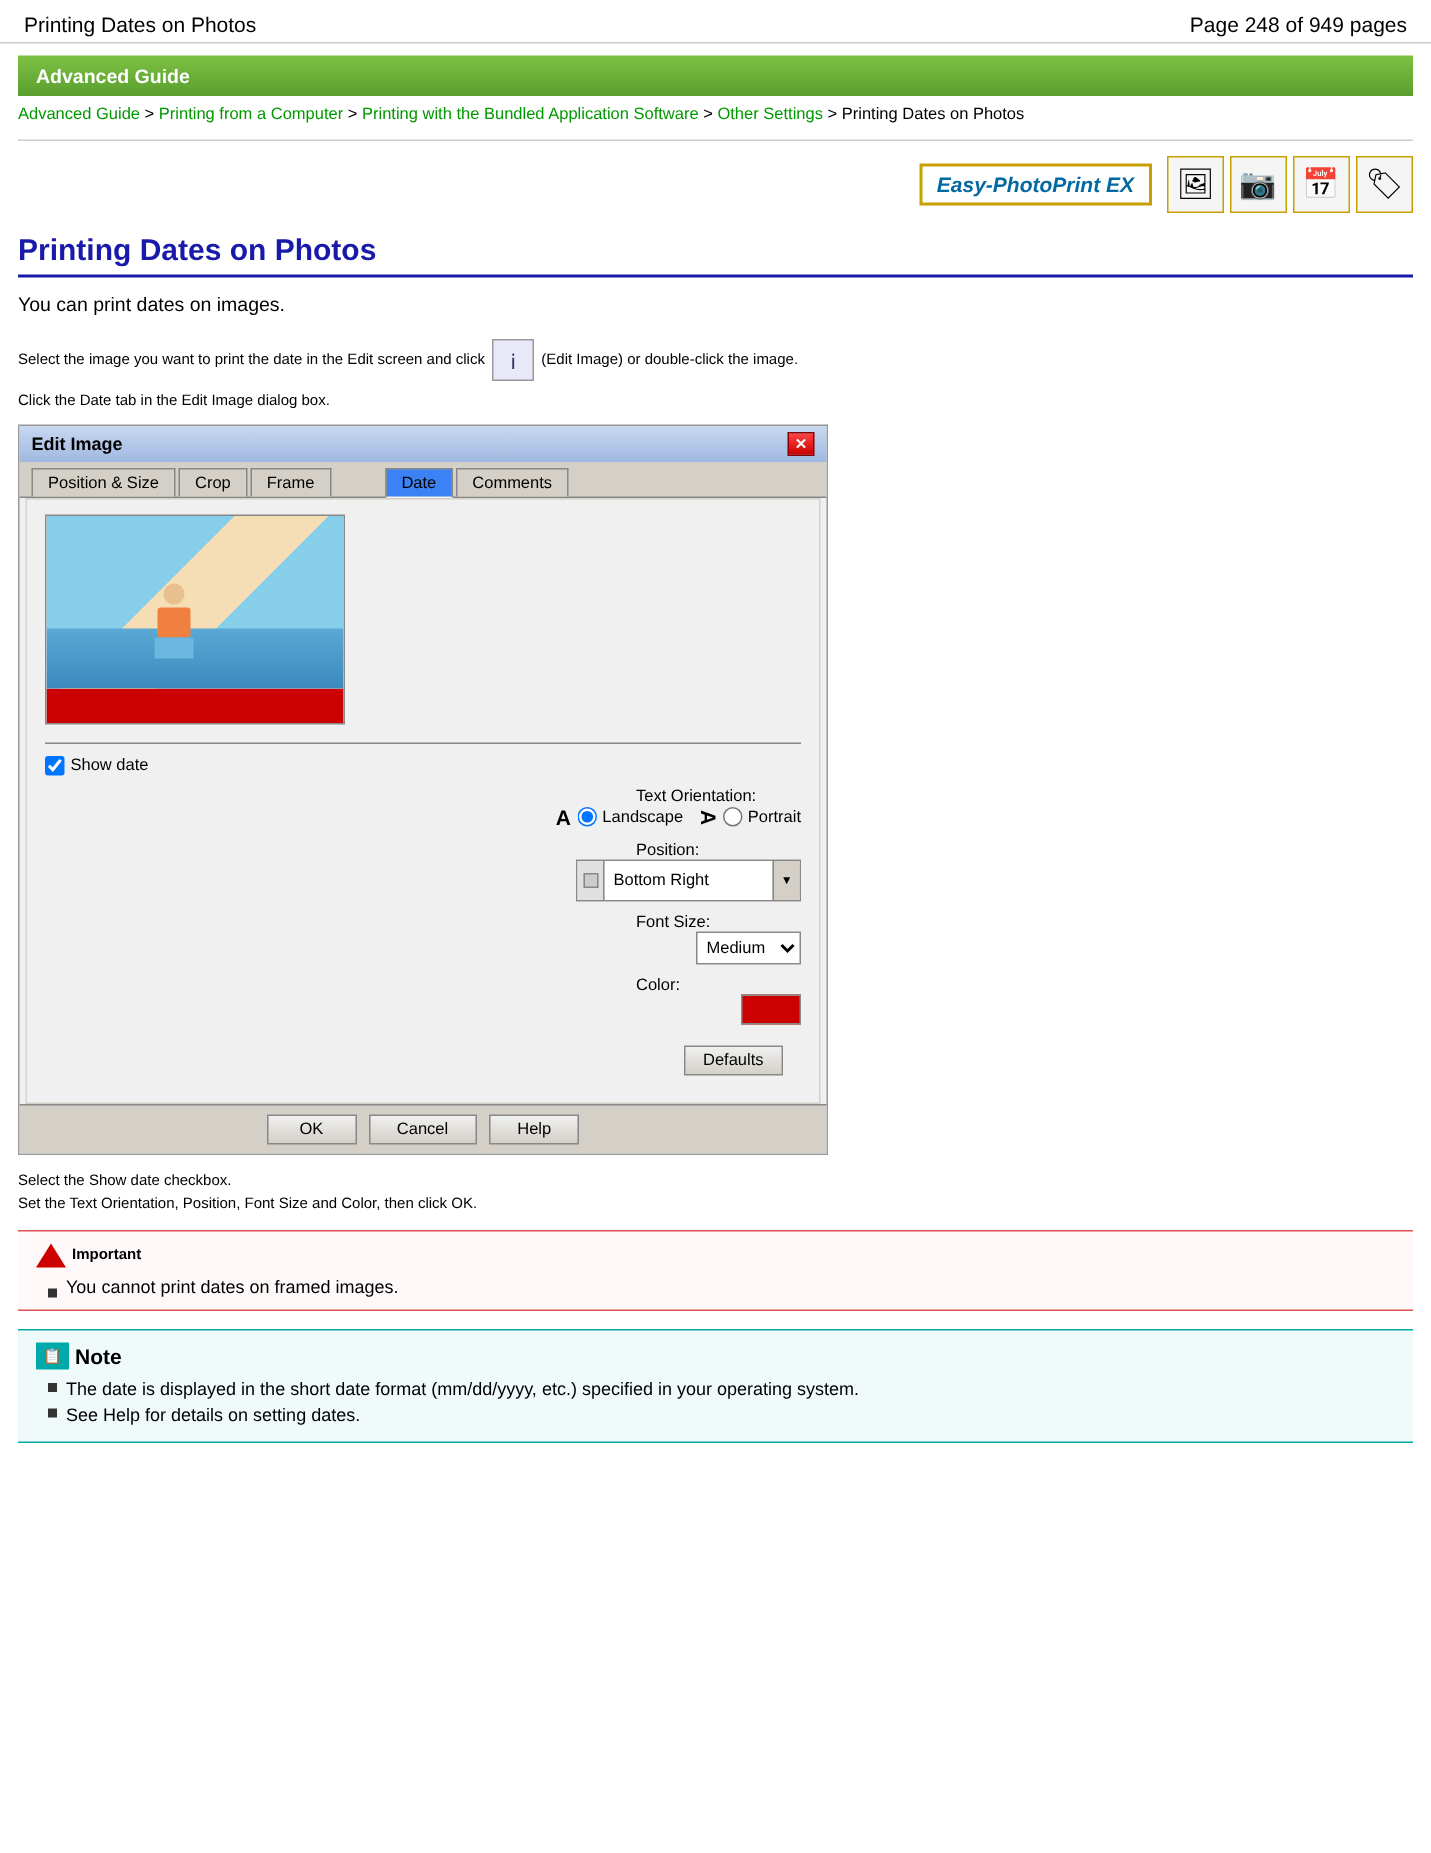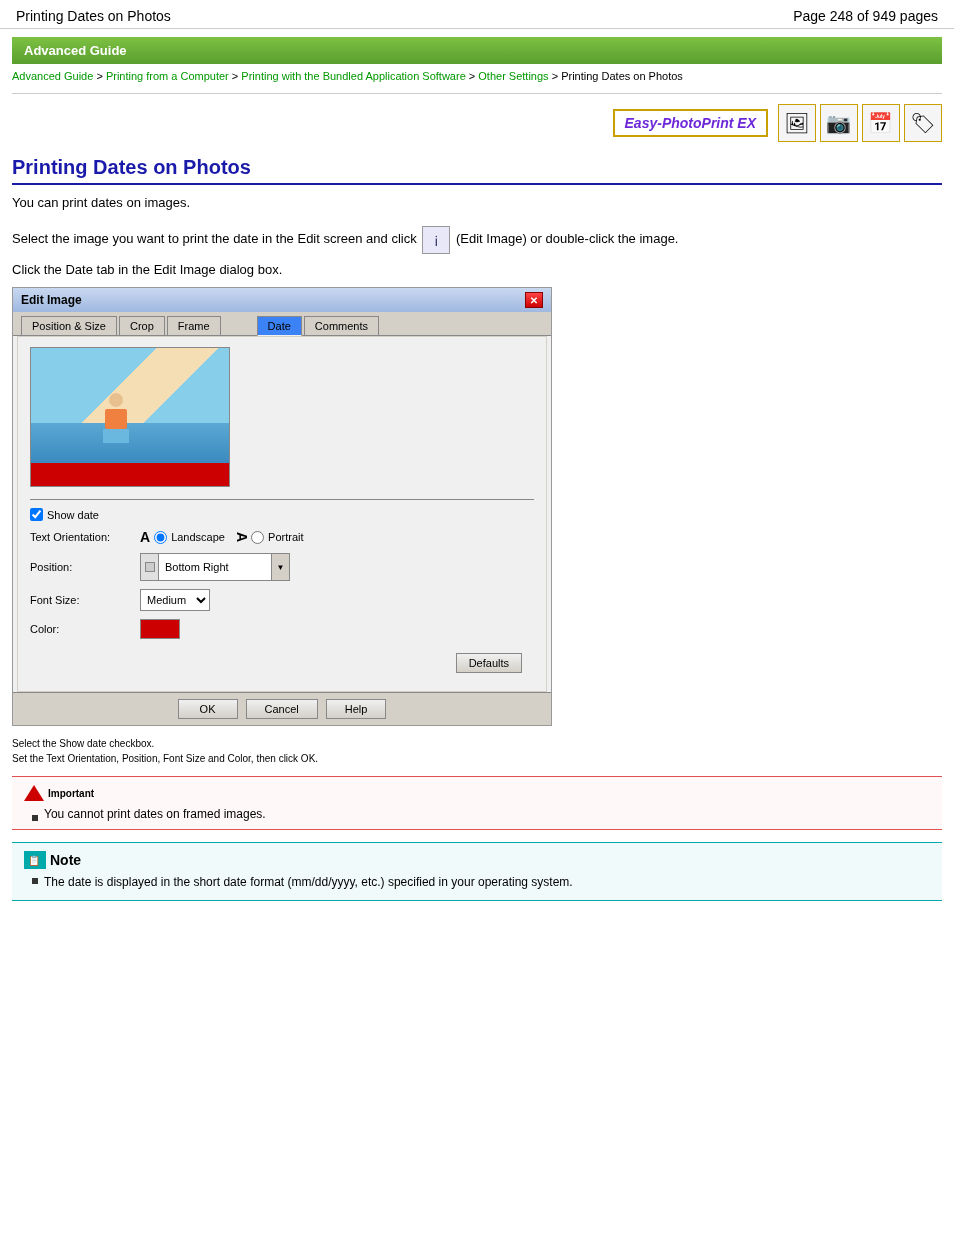--- a/index.html
+++ b/index.html
@@ -65,21 +65,21 @@
       align-items: center;
       justify-content: flex-end;
       padding: 6px 12px;
       gap: 4px;
     }
     .app-name-box {
       border: 2px solid #c8a000;
       padding: 4px 10px;
       font-size: 14px;
       font-style: italic;
-      color: #6d28d9;
+      color: #0369a1;
       font-weight: bold;
       margin-right: 6px;
     }
     .app-icon {
       width: 38px;
       height: 38px;
       border: 1px solid #c8a000;
       display: inline-flex;
       align-items: center;
       justify-content: center;
@@ -98,21 +98,21 @@
       margin-bottom: 10px;
       border-bottom: 2px solid #1a1aaa;
       padding-bottom: 4px;
     }
     .intro-text {
       margin-bottom: 16px;
       font-size: 13px;
     }
     .instruction-text {
       margin-bottom: 6px;
-      font-size: 13px;
+      font-size: 10px;
       line-height: 1.5;
     }
     .edit-image-icon {
       display: inline-block;
       width: 28px;
       height: 28px;
       border: 1px solid #999;
       background: #e8e8f8;
       vertical-align: middle;
       text-align: center;
@@ -221,23 +221,24 @@
     }
     .checkbox-row {
       display: flex;
       align-items: center;
       gap: 4px;
       margin-bottom: 8px;
       font-size: 11px;
     }
     .control-row {
       display: flex;
-      align-items: center;
+      align-items: flex-end;
       margin-bottom: 8px;
       font-size: 11px;
+      flex-direction: column;
     }
     .control-label {
       width: 110px;
       font-size: 11px;
     }
     .radio-group {
       display: flex;
       align-items: center;
       gap: 12px;
     }
@@ -576,15 +577,19 @@
 
   <div class="note-box">
     <div class="note-header">
       <div class="note-icon">📋</div>
       <span>Note</span>
     </div>
     <div class="note-item">
       <div class="bullet-square"></div>
       <span>The date is displayed in the short date format (mm/dd/yyyy, etc.) specified in your operating system.</span>
     </div>
+    <div class="note-item">
+      <div class="bullet-square"></div>
+      <span>See Help for details on setting dates.</span>
+    </div>
   </div>
 
 </div>
 
 </body></html>

